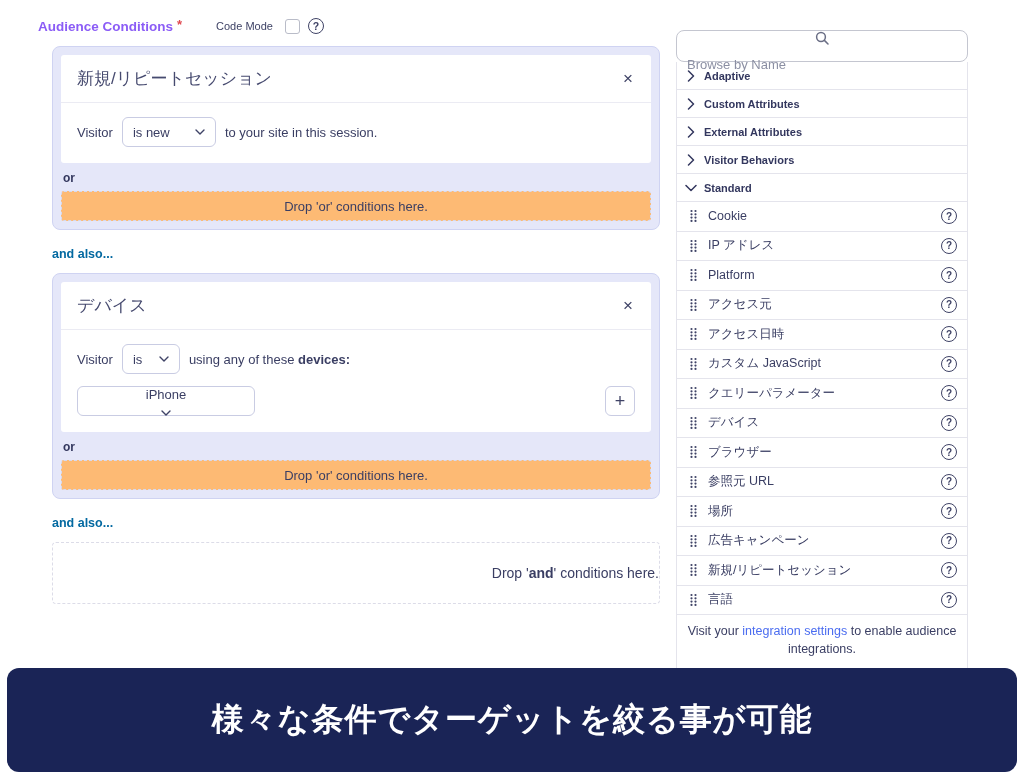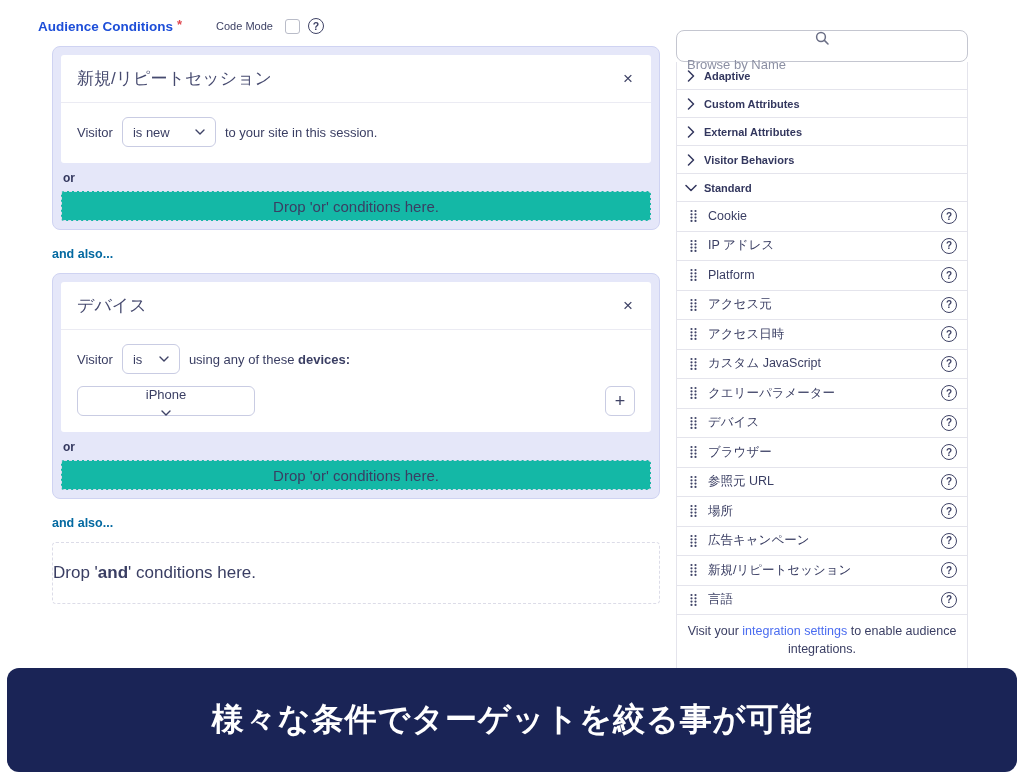--- a/index.html
+++ b/index.html
@@ -9,21 +9,21 @@
     background:#ffffff;
     color:#3a3e63;
     position:relative;
     overflow:hidden;
   }
 
   
   .left-col { position:absolute; left:38px; top:16px; width:622px; }
 
   .page-header { display:flex; align-items:center; height:20px; }
-  .page-title { font-size:13.5px; font-weight:700; color:#1d4ed8; }
+  .page-title { font-size:13.5px; font-weight:700; color:#8b5cf6; }
   .req { color:#e0484f; font-size:13px; font-weight:700; margin-left:4px; position:relative; top:-2px; }
   .code-mode-label { font-size:11px; margin-left:34px; color:#3f4366; }
   .checkbox { width:15px; height:15px; border:1px solid #b9bcc8; border-radius:3px; background:#fff; margin-left:12px; cursor:pointer; }
   .qicon { width:16px; height:16px; border:1.4px solid #3f4366; border-radius:50%; display:flex; align-items:center; justify-content:center; font-size:10.5px; font-weight:700; color:#3f4366; margin-left:8px; background:#fff; }
 
   .cond-card {
     margin:10px 0 0 14px; width:608px;
     background:#e5e7f9; border:1px solid #cfd3f2; border-radius:8px;
     padding:8px;
   }
@@ -38,28 +38,28 @@
     border:1px solid #c9cce3; border-radius:6px; background:#fff;
     height:30px; padding:0 10px; font-size:13px; color:#3a3e63; cursor:pointer; gap:8px;
   }
   .w-isnew { width:94px; } .w-is { width:58px; } .w-device { width:178px;flex-direction:column; }
   .chev svg { display:block; }
   .device-row { display:flex; align-items:center; justify-content:space-between; margin-top:12px; }
   .add-btn { width:30px; height:30px; border:1px solid #c9cce3; border-radius:6px; background:#fff;
     display:flex; align-items:center; justify-content:center; font-size:18px; color:#3f4366; cursor:pointer; }
   .or-label { font-weight:700; font-size:12px; margin:8px 2px 6px; color:#33375e; }
   .dropzone {
-    background:#14b8a6; border:1px dashed #d7d9ec; border-radius:3px;
-    height:30px; display:flex; align-items:center; justify-content:center; font-size:15px;
+    background:#fdba74; border:1px dashed #d7d9ec; border-radius:3px;
+    height:30px; display:flex; align-items:center; justify-content:center; font-size:13px;
   }
   .and-also { font-weight:700; font-size:12.5px; margin:17px 0 12px 14px; color:#0369a1; }
   .and-drop {
     margin-left:14px; width:608px; height:62px;
     border:1px dashed #dcdce8; border-radius:4px;
-    display:flex; align-items:center; justify-content:flex-start; font-size:17px; gap:0;
+    display:flex; align-items:center; justify-content:flex-end; font-size:14px; gap:0;
   }
   .bold { font-weight:700; }
 
   
   .sidebar { position:absolute; left:676px; top:30px; width:292px; }
   .search-box { display:flex; align-items:center; gap:8px; border:1px solid #c4c6d0; border-radius:8px; height:32px; padding:0 10px; background:#fff;flex-direction:column; }
   .search-box svg { flex:0 0 auto; }
   .search-input { border:none; outline:none; font-size:13px; width:100%; color:#3a3e63; background:transparent; font-family:"Liberation Sans", sans-serif; }
   .search-input::placeholder { color:#8b8fa3; }
   .panel { border-left:1px solid #e4e4ec; border-right:1px solid #e4e4ec; }

